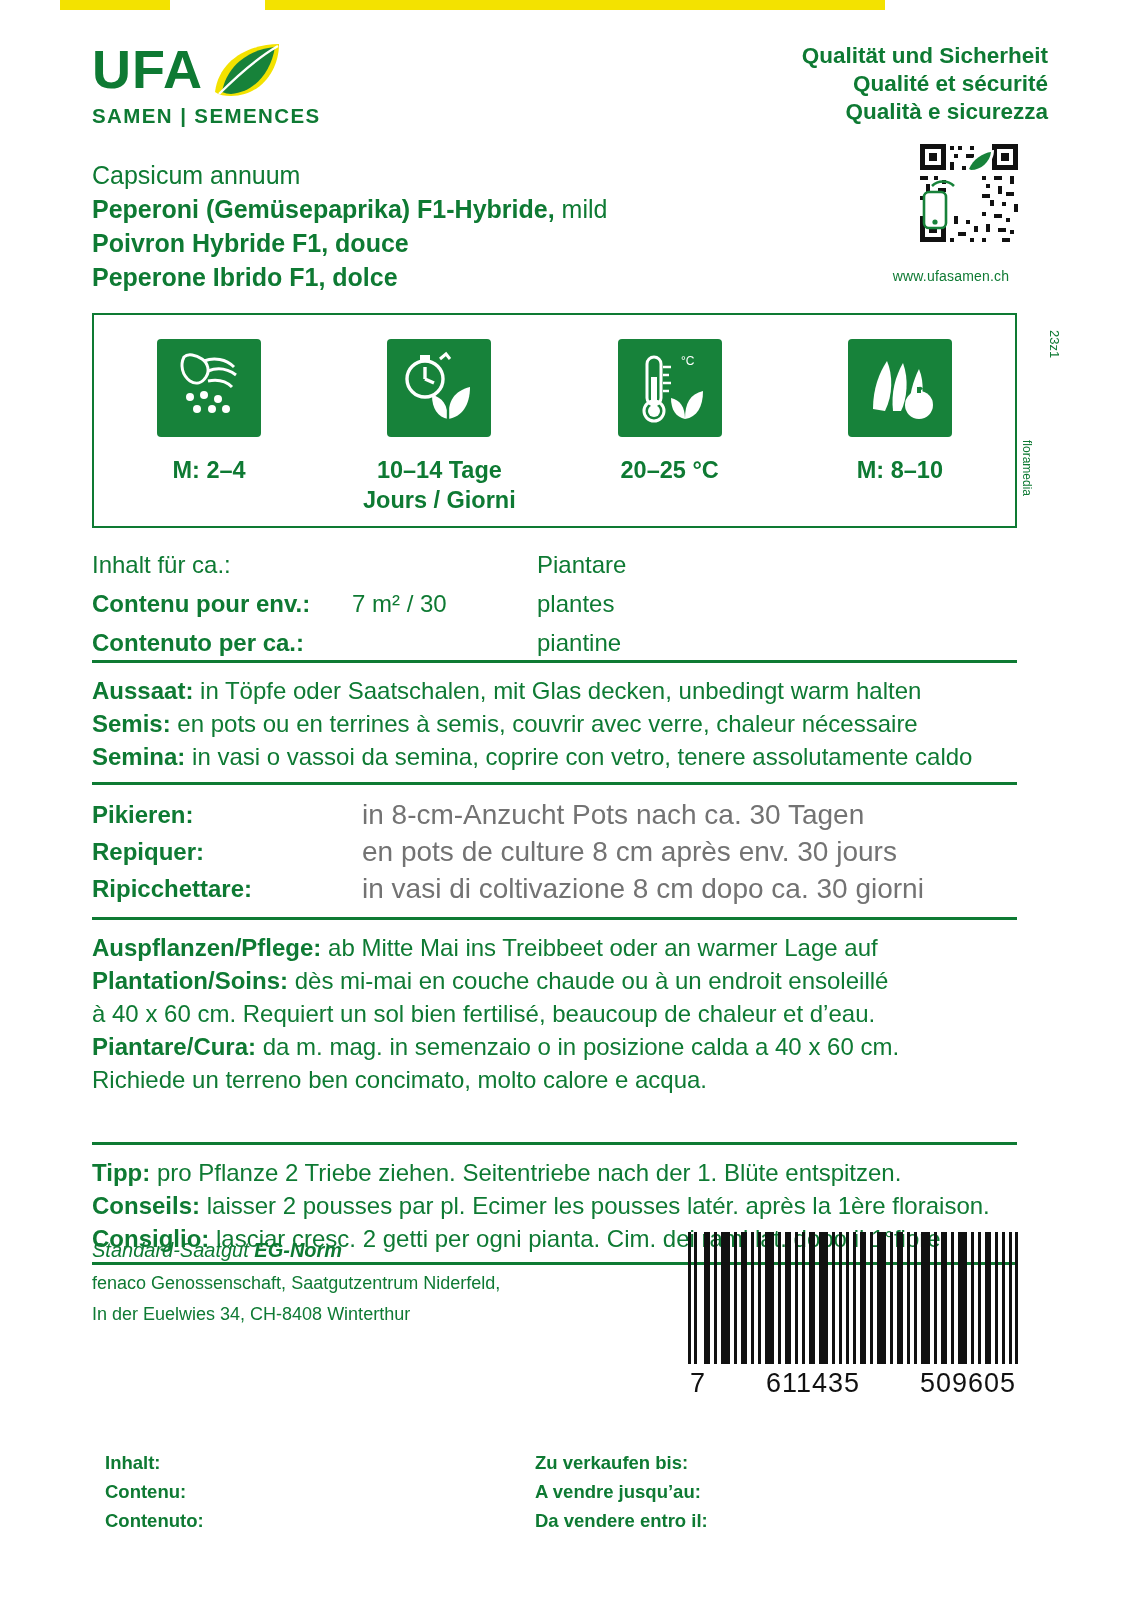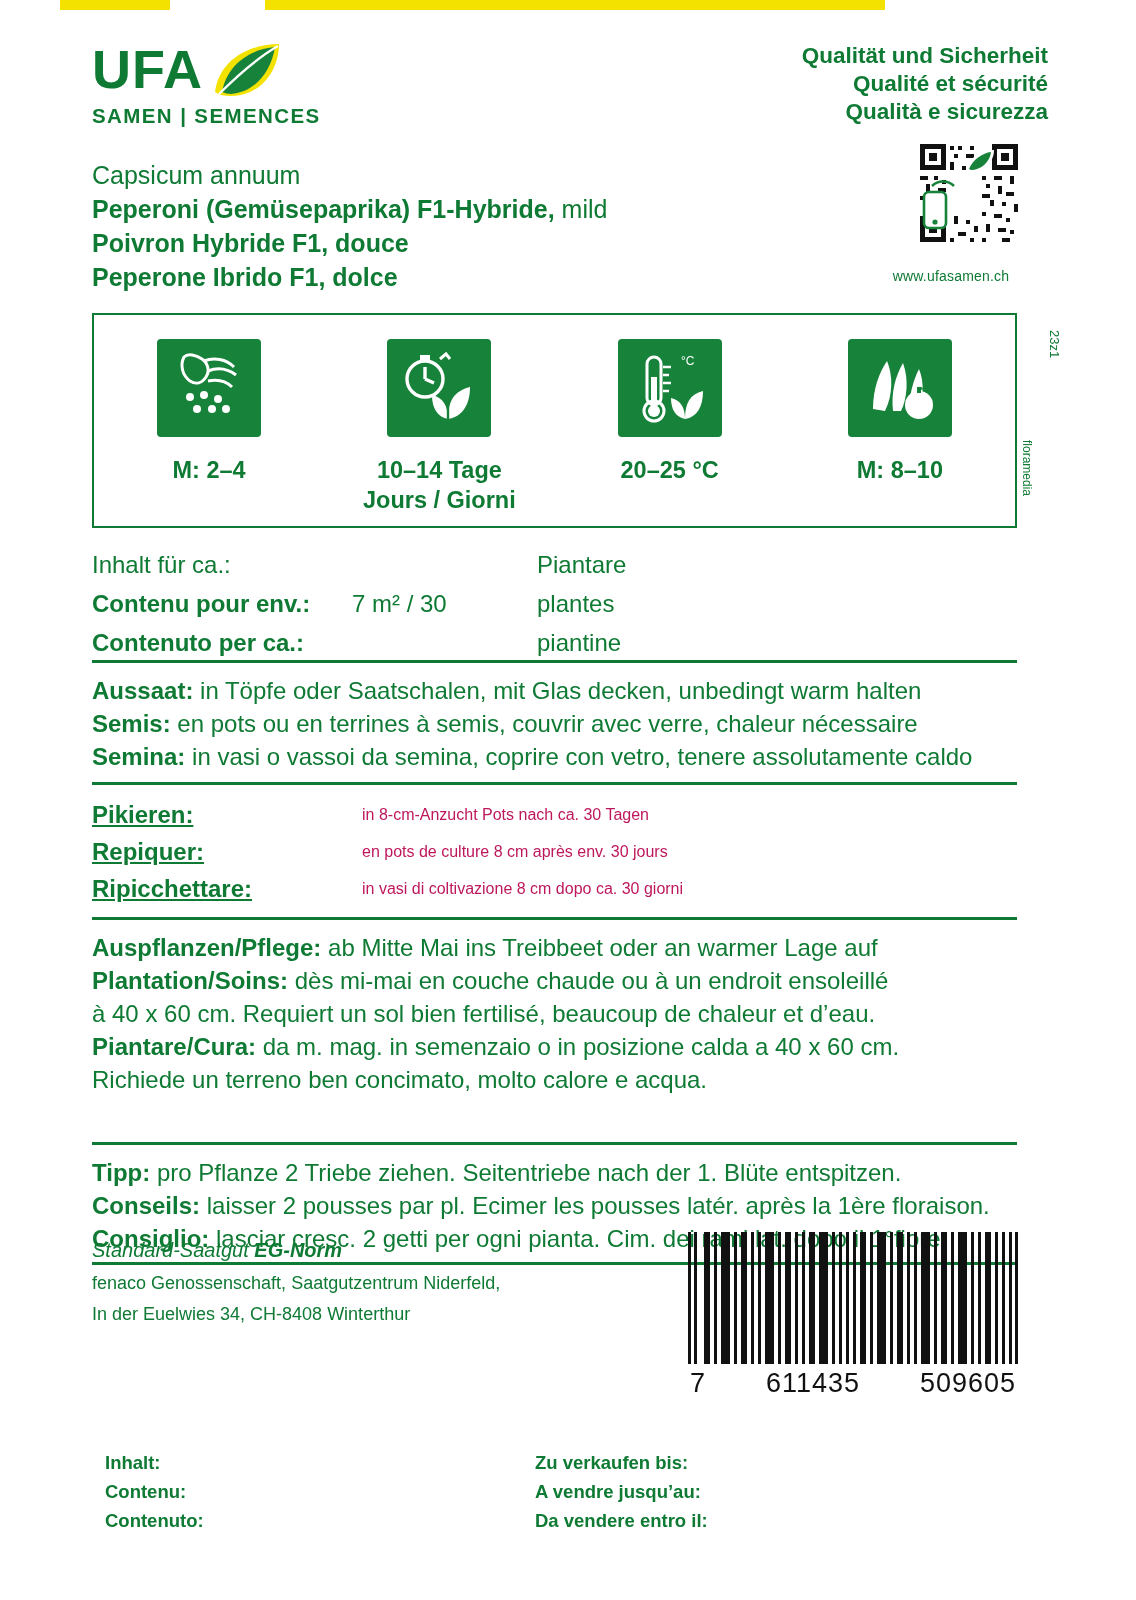--- a/index.html
+++ b/index.html
@@ -87,22 +87,22 @@
   .c-grid { display: grid; grid-template-columns: 260px 185px 1fr; row-gap: 2px; }
   .c-lbl { font-size: 24px; font-weight: bold; line-height: 37px; color: #0e7a33; }
   .c-lbl.norm { font-weight: normal; }
   .c-val { font-size: 24px; line-height: 37px; color: #0e7a33; }
 
   .sec { position: absolute; left: 4px; width: 925px; }
   .sec p { margin: 0; font-size: 24px; line-height: 33px; color: #0e7a33; }
   .sec b { font-weight: bold; }
 
   .sec-grid { display: grid; grid-template-columns: 270px 1fr; }
-  .sec-grid .k { font-size: 24px; font-weight: bold; line-height: 37px; color: #0e7a33; text-decoration: underline; }
-  .sec-grid .v { font-size: 16px; line-height: 37px; color: #be185d; }
+  .sec-grid .k { font-size: 24px; font-weight: bold; line-height: 37px; color: #0e7a33; }
+  .sec-grid .v { font-size: 28px; line-height: 37px; color: #737373; }
 
   
   .legal { position: absolute; left: 4px; top: 1235px; width: 560px; }
   .legal .l1 { font-size: 20px; color: #0e7a33; line-height: 30px; font-style: italic; }
   .legal .l1 b { font-weight: bold; }
   .legal .l2 { font-size: 18px; color: #0e7a33; line-height: 26px; margin-top: 5px; }
 
   .barcode { position: absolute; left: 600px; top: 1232px; width: 330px; }
   .bars { height: 132px; width: 330px; position: relative; }
   .bars i { position: absolute; top: 0; height: 132px; background: #111; display: block; }

